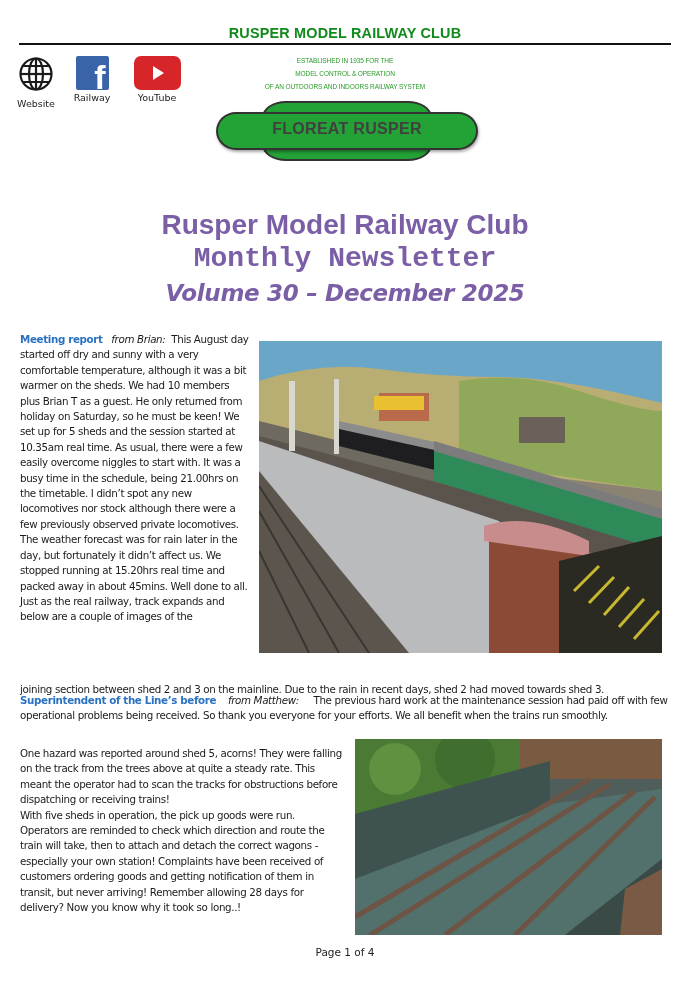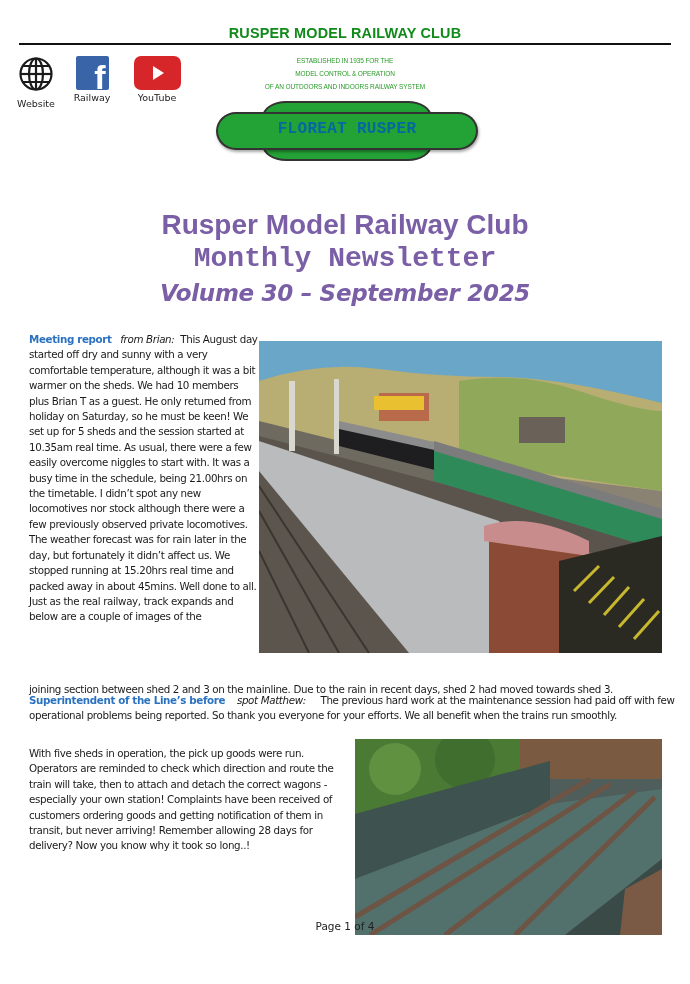--- a/index.html
+++ b/index.html
@@ -22,40 +22,40 @@
   .fb-box span { position: absolute; right: 3px; bottom: -4px; color: #fff; font-family: "Liberation Sans", sans-serif; font-weight: bold; font-size: 34px; line-height: 34px; }
   .yt-box { width: 47px; height: 34px; background: #d6262a; border-radius: 7px; display: flex; align-items: center; justify-content: center; }
   .yt-box .tri { width: 0; height: 0; border-top: 7px solid transparent; border-bottom: 7px solid transparent; border-left: 11px solid #fff; margin-left: 3px; }
 
   .established { position: absolute; left: 230px; top: 54px; width: 230px; text-align: center; }
   .established div { font-family: "Liberation Sans", sans-serif; font-size: 6.5px; color: #2a9a2a; line-height: 13px; letter-spacing: -0.1px; }
 
   .floreat { position: absolute; left: 216px; top: 101px; width: 262px; height: 60px; }
   .floreat .band { position: absolute; left: 0; top: 11px; width: 262px; height: 38px; background: #23a236; border: 2px solid #333; border-radius: 20px / 19px; box-shadow: 1px 2px 3px rgba(0,0,0,0.35); }
   .floreat .cap { position: absolute; left: 46px; top: 0; width: 170px; height: 60px; background: #23a236; border: 2px solid #333; border-radius: 24px / 16px; }
-  .floreat .txt { position: absolute; left: 0; top: 19px; width: 262px; text-align: center; font-family: Liberation Mono, monospace; font-weight: bold; font-size: 16px; color: #0369a1; letter-spacing: 0.3px; }
+  .floreat .txt { position: absolute; left: 0; top: 19px; width: 262px; text-align: center; font-family: Liberation Sans, sans-serif; font-weight: bold; font-size: 16px; color: #404040; letter-spacing: 0.3px; }
 
   .nl-title { position: absolute; left: 0; width: 690px; text-align: center; color: #7a5ea6; }
   .nl-title.l1 { top: 209px; font-family: "Liberation Sans", sans-serif; font-weight: bold; font-size: 28px; }
   .nl-title.l2 { top: 243px; font-family: Liberation Mono, monospace; font-weight: bold; font-size: 28px; }
   .nl-title.l3 { top: 280px; font-family: "DejaVu Sans", sans-serif; font-weight: bold; font-style: italic; font-size: 23px; letter-spacing: -0.3px; }
 
-  .para { position: absolute; font-family: "DejaVu Sans", sans-serif; font-size: 10.3px; line-height: 15.4px; color: #1a1a1a; letter-spacing: -0.35px; margin-left: 9px; }
+  .para { position: absolute; font-family: "DejaVu Sans", sans-serif; font-size: 10.3px; line-height: 15.4px; color: #1a1a1a; letter-spacing: -0.35px; }
   .heading { color: #2a72c0; font-weight: bold; }
   .from { font-style: italic; }
 
   .meeting { left: 20px; top: 332px; width: 232px; }
   .meeting-tail { left: 20px; top: 682px; width: 660px; white-space: nowrap; }
 
   .photo1 { position: absolute; left: 259px; top: 341px; width: 403px; height: 312px; overflow: hidden; background: #6d6a62; }
   .supt { left: 20px; top: 693px; width: 660px; }
   .hazard { left: 20px; top: 746px; width: 325px; }
   .photo2 { position: absolute; left: 355px; top: 739px; width: 307px; height: 196px; overflow: hidden; background: #4d5b58; }
 
-  .page-num { position: absolute; left: 0; top: 920px; width: 690px; text-align: center; font-family: "DejaVu Sans", sans-serif; font-size: 10.5px; color: #222; }
+  .page-num { position: absolute; left: 0; top: 946px; width: 690px; text-align: center; font-family: "DejaVu Sans", sans-serif; font-size: 10.5px; color: #222; }
 </style>
 </head>
 <body>
 
 <div class="club-title">RUSPER MODEL RAILWAY CLUB</div>
 <div class="rule"></div>
 
 <a class="social web">
   <span>
     <svg width="36" height="36" viewBox="0 0 36 36">
@@ -92,21 +92,21 @@
 </div>
 
 <div class="floreat">
   <div class="cap"></div>
   <div class="band"></div>
   <div class="txt">FLOREAT RUSPER</div>
 </div>
 
 <div class="nl-title l1">Rusper Model Railway Club</div>
 <div class="nl-title l2">Monthly Newsletter</div>
-<div class="nl-title l3">Volume 30 – September 2025</div>
+<div class="nl-title l3">Volume 30 – December 2025</div>
 
 <div class="para meeting">
   <span class="heading">Meeting report</span>&nbsp;&nbsp;
   <span class="from">from Brian:</span>&nbsp;
   <span>This August day started off dry and sunny with a very comfortable temperature, although it was a bit warmer on the sheds. We had 10 members plus Brian T as a guest. He only returned from holiday on Saturday, so he must be keen!  We set up for 5 sheds and the session started at 10.35am real time.  As usual, there were a few easily overcome niggles to start with. It was a busy time in the schedule, being 21.00hrs on the timetable. I didn’t spot any new locomotives nor stock although there were a few previously observed private locomotives.  The weather forecast was for rain later in the day, but fortunately it didn’t affect us. We stopped running at 15.20hrs real time and packed away in about 45mins. Well done to all. Just as the real railway, track expands and below are a couple of images of the</span>
 </div>
 
 <div class="photo1">
   <svg width="403" height="312" viewBox="0 0 403 312" preserveAspectRatio="none">
     <rect x="0" y="0" width="403" height="312" fill="#8a8374"></rect>
@@ -141,25 +141,26 @@
     <rect x="30" y="40" width="6" height="70" fill="#d8d8d0"></rect>
     <rect x="75" y="38" width="5" height="75" fill="#d8d8d0"></rect>
     <rect x="115" y="55" width="50" height="14" fill="#e8c030"></rect>
   </svg>
 </div>
 
 <div class="para meeting-tail">joining section between shed 2 and 3 on the mainline. Due to the rain in recent days, shed 2 had moved towards shed 3.</div>
 
 <div class="para supt">
   <span class="heading">Superintendent of the Line’s before</span>&nbsp;&nbsp;&nbsp;
-  <span class="from">spot Matthew:</span>&nbsp;&nbsp;&nbsp;&nbsp;
-  <span>The previous hard work at the maintenance session had paid off with few operational problems being reported.  So thank you everyone for your efforts.  We all benefit when the trains run smoothly.</span>
+  <span class="from">from Matthew:</span>&nbsp;&nbsp;&nbsp;&nbsp;
+  <span>The previous hard work at the maintenance session had paid off with few operational problems being received.  So thank you everyone for your efforts.  We all benefit when the trains run smoothly.</span>
 </div>
 
 <div class="para hazard">
+  <div>One hazard was reported around shed 5, acorns! They were falling on the track from the trees above at quite a steady rate.  This meant the operator had to scan the tracks for obstructions before dispatching or receiving trains!</div>
   <div>With five sheds in operation, the pick up goods were run. Operators are reminded to check which direction and route the train will take, then to attach and detach the correct wagons - especially your own station! Complaints have been received of customers ordering goods and getting notification of them in transit, but never arriving! Remember allowing 28 days for delivery?  Now you know why it took so long..!</div>
 </div>
 
 <div class="photo2">
   <svg width="307" height="196" viewBox="0 0 307 196" preserveAspectRatio="none">
     <rect x="0" y="0" width="307" height="196" fill="#4f5e5a"></rect>
     <rect x="0" y="0" width="170" height="80" fill="#4a7a34"></rect>
     <circle cx="40" cy="30" r="26" fill="#5f9140"></circle>
     <circle cx="110" cy="20" r="30" fill="#3f6e2e"></circle>
     <rect x="165" y="0" width="142" height="40" fill="#7a5b42"></rect>

